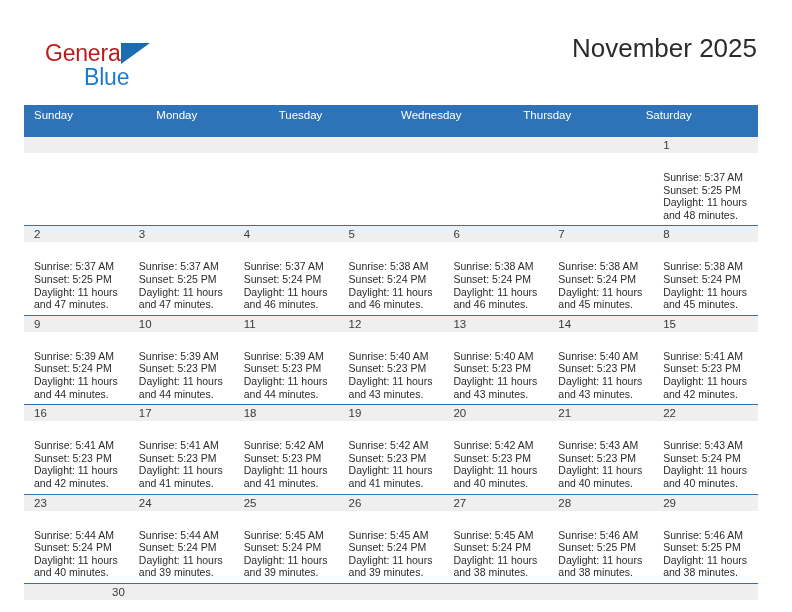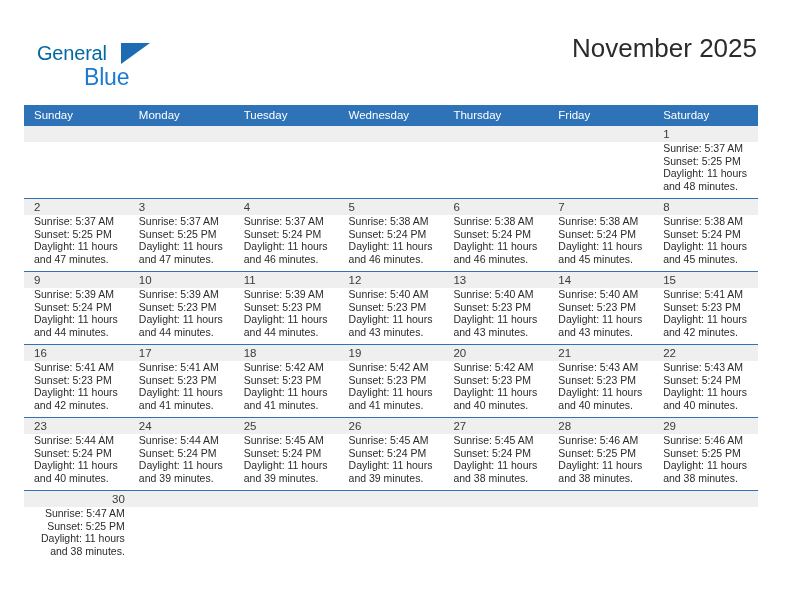--- a/index.html
+++ b/index.html
@@ -31,24 +31,24 @@
   }
   .logo {
     position: absolute;
     left: 37px;
     top: 40px;
     width: 160px;
     height: 52px;
   }
   .logo-general {
     position: absolute;
-    left: 0;
+    left: 8px;
     top: 0;
-    font-size: 20px;
-    color: #0369a1;
+    font-size: 23px;
+    color: #b91c1c;
     letter-spacing: -0.2px;
     line-height: 26px;
     font-family: "Liberation Sans", sans-serif;
   }
   .logo-tri {
     position: absolute;
     left: 84px;
     top: 3px;
     width: 0;
     height: 0;
@@ -89,21 +89,21 @@
   
   .grid {
     position: absolute;
     left: 24px;
     top: 105px;
     width: 734px;
   }
   .weekday-row {
     display: flex;
     background: #2e72b8;
-    height: 21px;
+    height: 32px;
   }
   .weekday {
     flex: 1 1 0;
     color: #ffffff;
     font-size: 11.5px;
     line-height: 21px;
     padding-left: 10px;
     box-sizing: border-box;
     white-space: nowrap;
   }
@@ -136,21 +136,21 @@
     position: relative;
     font-size: 11.5px;
     color: #3a3a3a;
     line-height: 16px;
     height: 16px;
     z-index: 2;
   }
   .info {
     position: relative;
     z-index: 2;
-    margin-top: 0;
+    margin-top: 18px;
     font-size: 10.5px;
     line-height: 12.6px;
     color: #2b2b2b;
   }
   .info div { white-space: nowrap; }
   .week.last .day { min-height: 76px; text-align: right; }
   .week.last { border-bottom: none; }
 </style>
 </head>
 <body>
@@ -171,21 +171,20 @@
 
   </div>
 
   <div class="grid">
     <div class="weekday-row">
       <div class="weekday">Sunday</div>
       <div class="weekday">Monday</div>
       <div class="weekday">Tuesday</div>
       <div class="weekday">Wednesday</div>
       <div class="weekday">Thursday</div>
-      <div class="weekday">Friday</div>
       <div class="weekday">Saturday</div>
     </div>
     <div id="weeks-host">
         <div class="week first">
           <div class="week-band"></div>
           <div class="day empty">
             <div class="daynum"></div>
           </div>
           <div class="day empty">
             <div class="daynum"></div>

